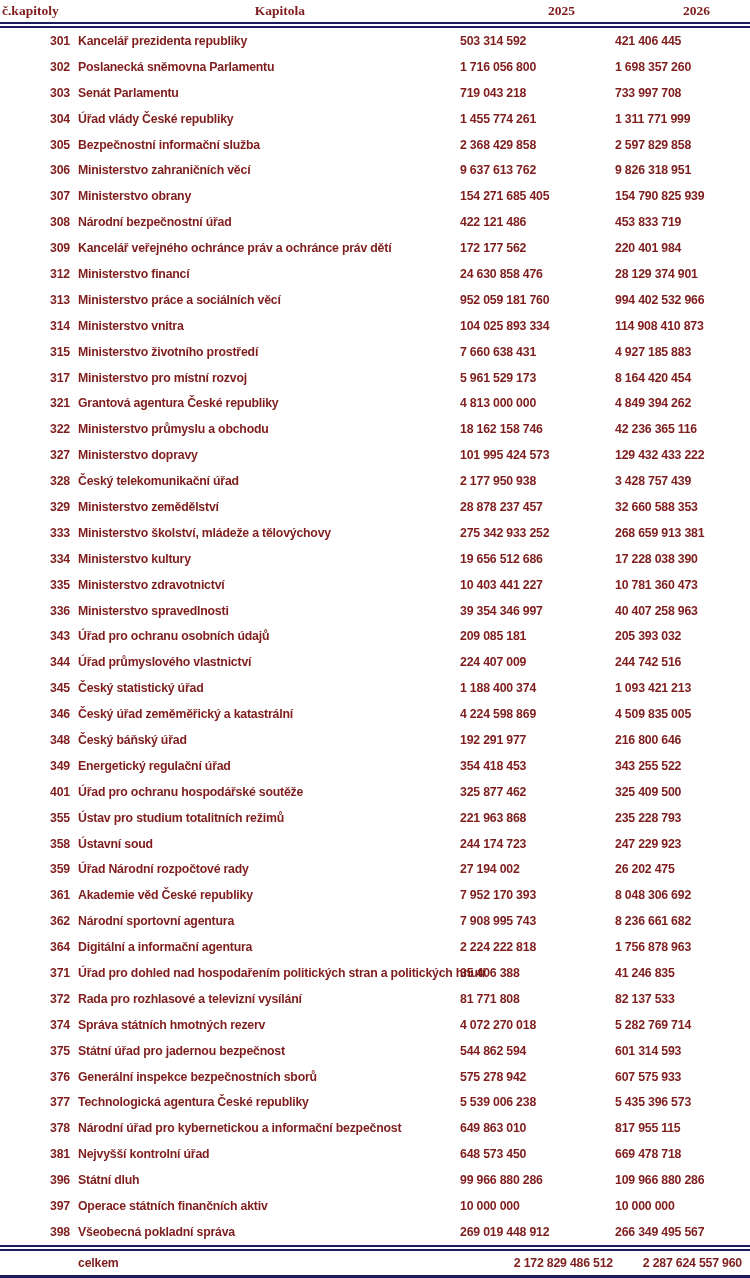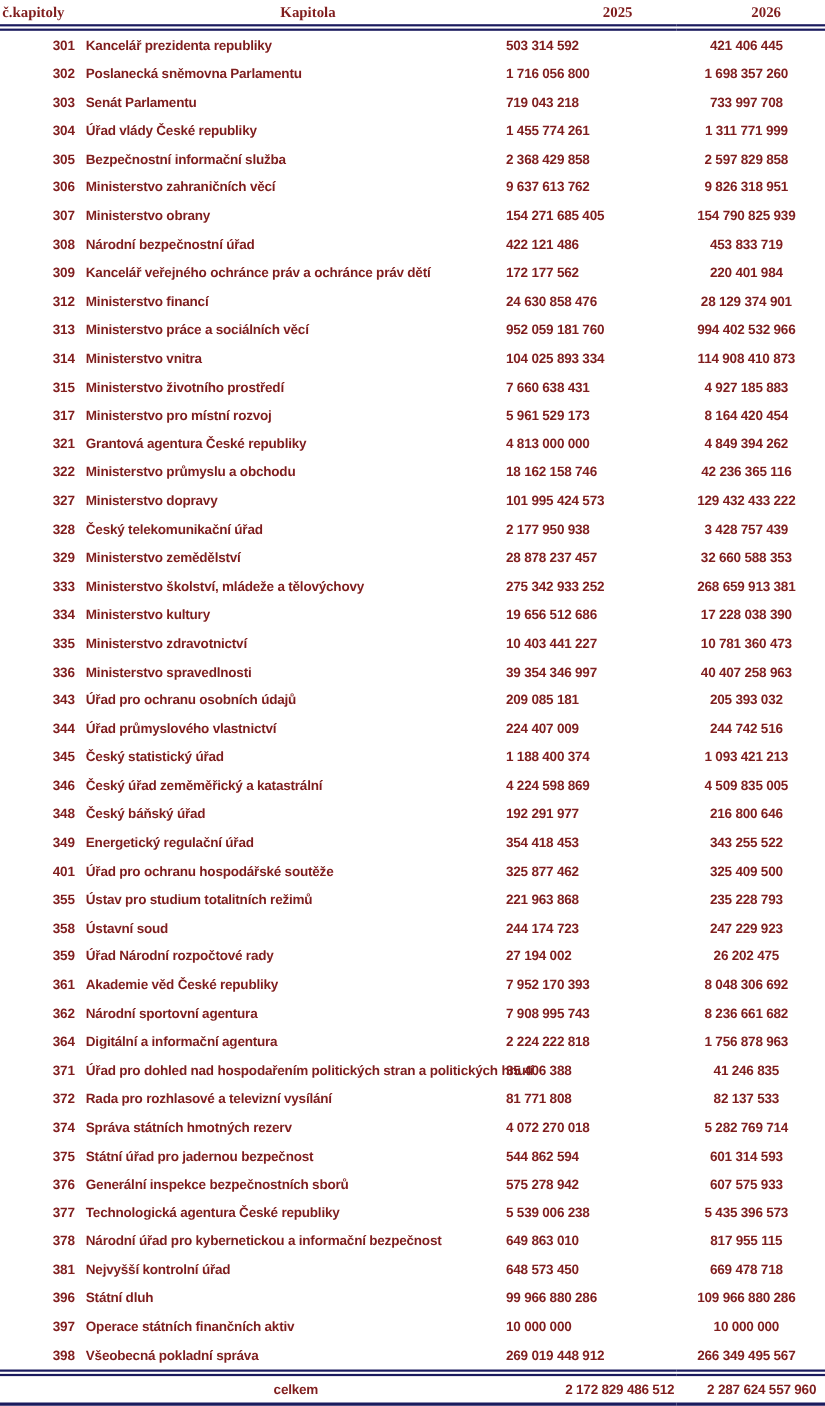--- a/index.html
+++ b/index.html
@@ -40,37 +40,37 @@
   tbody td {
     font-size: 12.3px;
     font-weight: bold;
     letter-spacing: -0.2px;
     height: 25.9px;
     padding: 0;
     vertical-align: middle;
     white-space: nowrap;
     overflow: visible;
   }
-  tbody td.col-no   { text-align: left; padding-left: 48px; }
+  tbody td.col-no   { text-align: right; }
   tbody td.col-name { text-align: left;  padding-left: 8px; }
   tbody td.col-2025 { text-align: left; padding-right: 2px; }
-  tbody td.col-2026 { text-align: center; padding-right: 8px; }
+  tbody td.col-2026 { text-align: left; padding-right: 8px; }
 
   tfoot td {
     font-size: 12.3px;
     font-weight: bold;
     letter-spacing: -0.2px;
     height: 24px;
     padding: 0;
     vertical-align: middle;
     border-top: 6px double #1b1b5e;
     border-bottom: 4px solid #1b1b5e;
     white-space: nowrap;
   }
-  tfoot td.col-name { text-align: center;  padding-left: 8px; }
+  tfoot td.col-name { text-align: left;  padding-left: 8px; }
   tfoot td.col-2025 { text-align: right; padding-right: 2px; }
   tfoot td.col-2026 { text-align: right; padding-right: 8px; }
 </style>
 </head>
 <body>
 
 <table class="budget-table">
   <colgroup>
     <col class="c-no">
       <col class="c-name">

